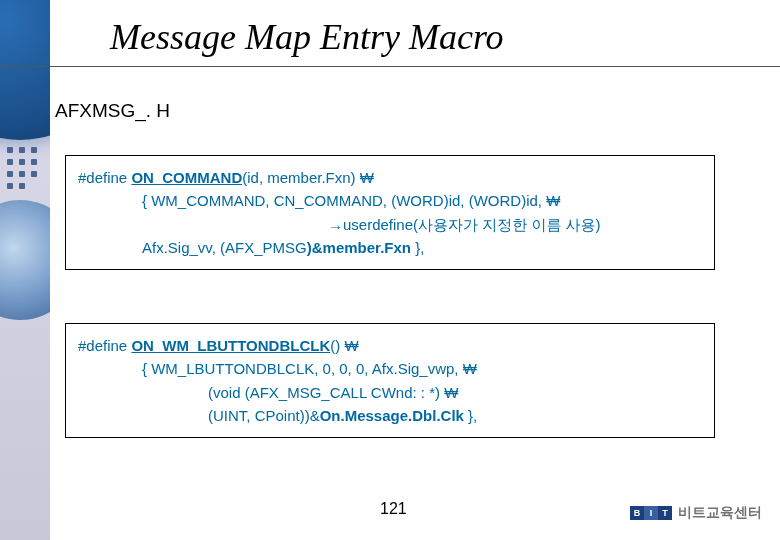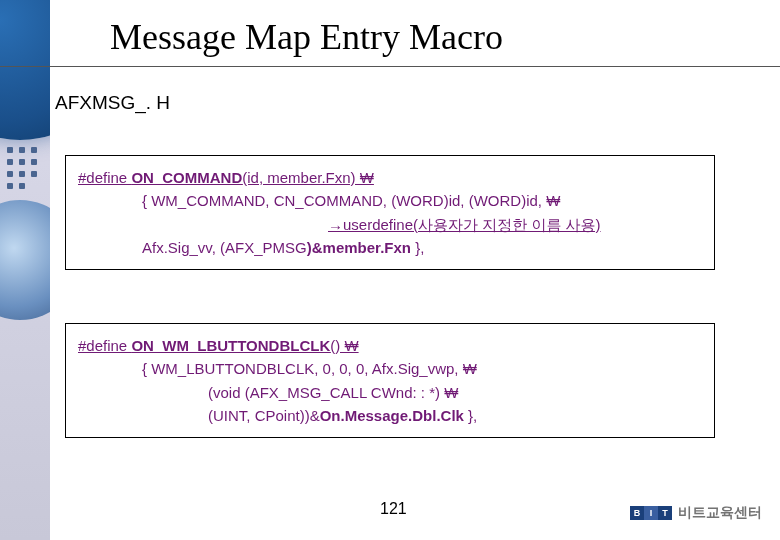--- a/index.html
+++ b/index.html
@@ -59,49 +59,49 @@
     border-radius: 50%;
     background: radial-gradient(circle at 45% 40%, #c0d8f0 0%, #6a90c0 60%, #3a5a88 100%);
   }
   .title {
     position: absolute;
     left: 110px;
     top: 16px;
     font-family: "Times New Roman", serif;
     font-size: 36px;
     color: #000;
+    font-style: italic;
   }
   .title-underline {
     position: absolute;
     left: 0;
     top: 66px;
     width: 780px;
     height: 1px;
     background: #555;
   }
   .subtitle {
     position: absolute;
     left: 55px;
-    top: 92px;
+    top: 100px;
     font-family: "Arial", sans-serif;
     font-size: 19px;
     color: #000;
   }
   .code-box {
     position: absolute;
     left: 65px;
     border: 1px solid #000;
     background: white;
     width: 650px;
     padding: 10px 12px;
     font-family: "Malgun Gothic", "Arial", sans-serif;
     font-size: 15px;
     line-height: 1.55;
-    color: #701a75;
-    text-decoration: underline;
+    color: #0369a1;
   }
   .box1 { top: 155px; }
   .box2 { top: 280px; margin-top: 43px; }
   .bold { font-weight: bold; text-decoration: underline; }
   .boldnu { font-weight: bold; }
   .indent1 { padding-left: 64px; display: inline-block; }
   .arrow { font-family: Arial, sans-serif; }
   .page-num {
     position: absolute;
     left: 380px;

